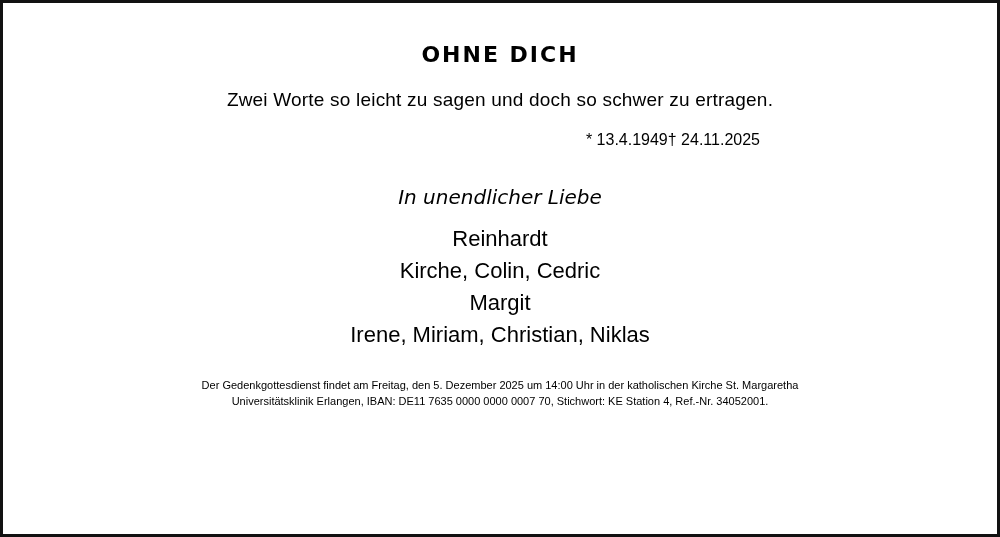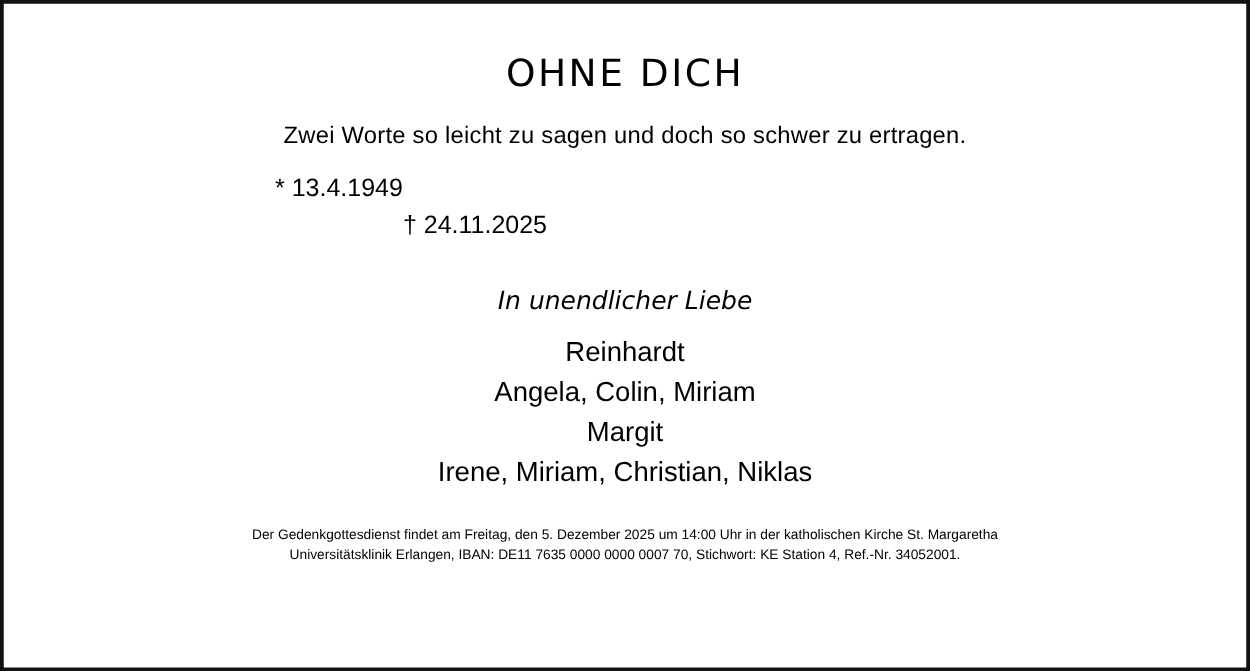--- a/index.html
+++ b/index.html
@@ -22,23 +22,23 @@
     background: #ffffff;
     border: 3px solid #111111;
     display: flex;
     flex-direction: column;
     align-items: center;
     padding: 26px 28px 14px 28px;
     box-sizing: border-box;
   }
   .headline {
     font-family: "DejaVu Sans", sans-serif;
-    font-size: 30px;
+    font-size: 22px;
     letter-spacing: 2px;
-    font-weight: 400;
+    font-weight: 700;
     text-align: center;
     margin-top: 14px;
     line-height: 1.1;
   }
   .subline {
     font-size: 19px;
     text-align: center;
     margin-top: 22px;
     letter-spacing: 0.2px;
   }
@@ -47,30 +47,29 @@
     font-weight: 400;
     text-align: center;
     letter-spacing: 1px;
     margin-top: 26px;
     line-height: 1.05;
     font-family: "DejaVu Sans", sans-serif;
   }
   .dates {
     width: 560px;
     display: flex;
-    justify-content: flex-start;
+    justify-content: flex-end;
     margin-top: 20px;
-    font-size: 20px;
+    font-size: 16px;
   }
   .date-birth {
     padding-left: 0px;
   }
   .date-death {
     padding-right: 20px;
-    margin-top: 29px;
   }
   .love-line {
     font-size: 20px;
     text-align: center;
     margin-top: 36px;
     font-style: italic;
     font-family: "DejaVu Sans", sans-serif;
   }
   .survivors {
     margin-top: 14px;
@@ -104,21 +103,21 @@
 
   <div class="dates">
     <span class="date-birth">* 13.4.1949</span>
     <span class="date-death">† 24.11.2025</span>
   </div>
 
   <div class="love-line">In unendlicher Liebe</div>
 
   <div class="survivors">
     <div>Reinhardt</div>
-    <div>Angela, Colin, Miriam</div>
+    <div>Kirche, Colin, Cedric</div>
     <div>Margit</div>
     <div>Irene, Miriam, Christian, Niklas</div>
   </div>
 
   <div class="footer">
     <div>Der Gedenkgottesdienst findet am Freitag, den 5. Dezember 2025 um 14:00 Uhr in der katholischen Kirche St. Margaretha</div>
     <div>Universitätsklinik Erlangen, IBAN: DE11 7635 0000 0000 0007 70, Stichwort: KE Station 4, Ref.-Nr. 34052001.</div>
   </div>
 
 </div>

